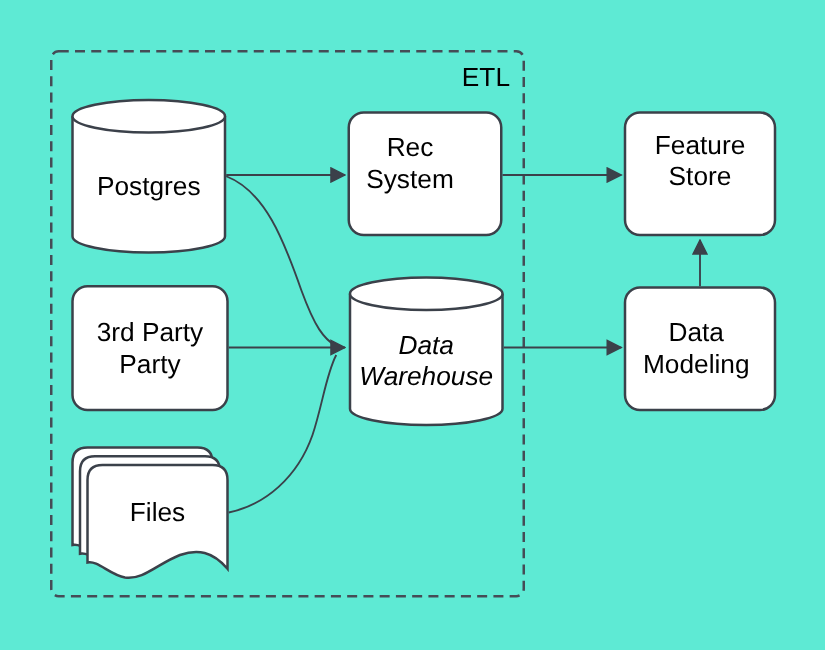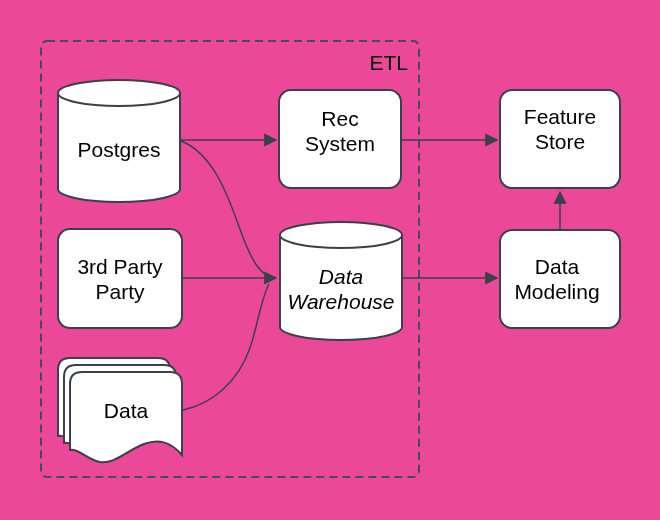--- a/index.html
+++ b/index.html
@@ -1,19 +1,19 @@
 <!DOCTYPE html>
 <html><head>
 <meta charset="utf-8">
 <style>
   html,body{margin:0;padding:0;background:#ffffff;}
   .canvas{
     position:relative;
     width:660px;height:520px;
-    background:#ec4899;
+    background:#5eead4;
     font-family:"Liberation Sans", sans-serif;
     overflow:hidden;
   }
   .canvas svg{position:absolute;left:0;top:0;}
   .node-label{
     position:absolute;
     display:flex;align-items:center;justify-content:center;
     text-align:center;
     font-size:21px;line-height:25px;color:#000000;
     cursor:default;
@@ -83,24 +83,24 @@
 
   <div class="node-label cyl-pad" style="left:58px;top:80px;width:122px;height:122px;">
     <span>Postgres</span>
   </div>
 
   <div class="node-label" style="left:58px;top:229px;width:124px;height:99px;">
     <span style="max-width:96px;">3rd Party Party</span>
   </div>
 
   <div class="node-label" style="left:70px;top:372px;width:112px;height:76px;">
-    <span>Data</span>
+    <span>Files</span>
   </div>
 
-  <div class="node-label" style="left:279px;top:90px;width:122px;height:82px;border-radius:18px;">
+  <div class="node-label" style="left:267px;top:90px;width:122px;height:82px;border-radius:18px;">
     <span style="max-width:80px;">Rec System</span>
   </div>
 
   <div class="node-label cyl-pad" style="left:280px;top:222px;width:122px;height:118px;font-style:italic;">
     <span style="max-width:112px;">Data Warehouse</span>
   </div>
 
   <div class="node-label" style="left:500px;top:90px;width:120px;height:78px;">
     <span style="max-width:84px;">Feature Store</span>
   </div>

